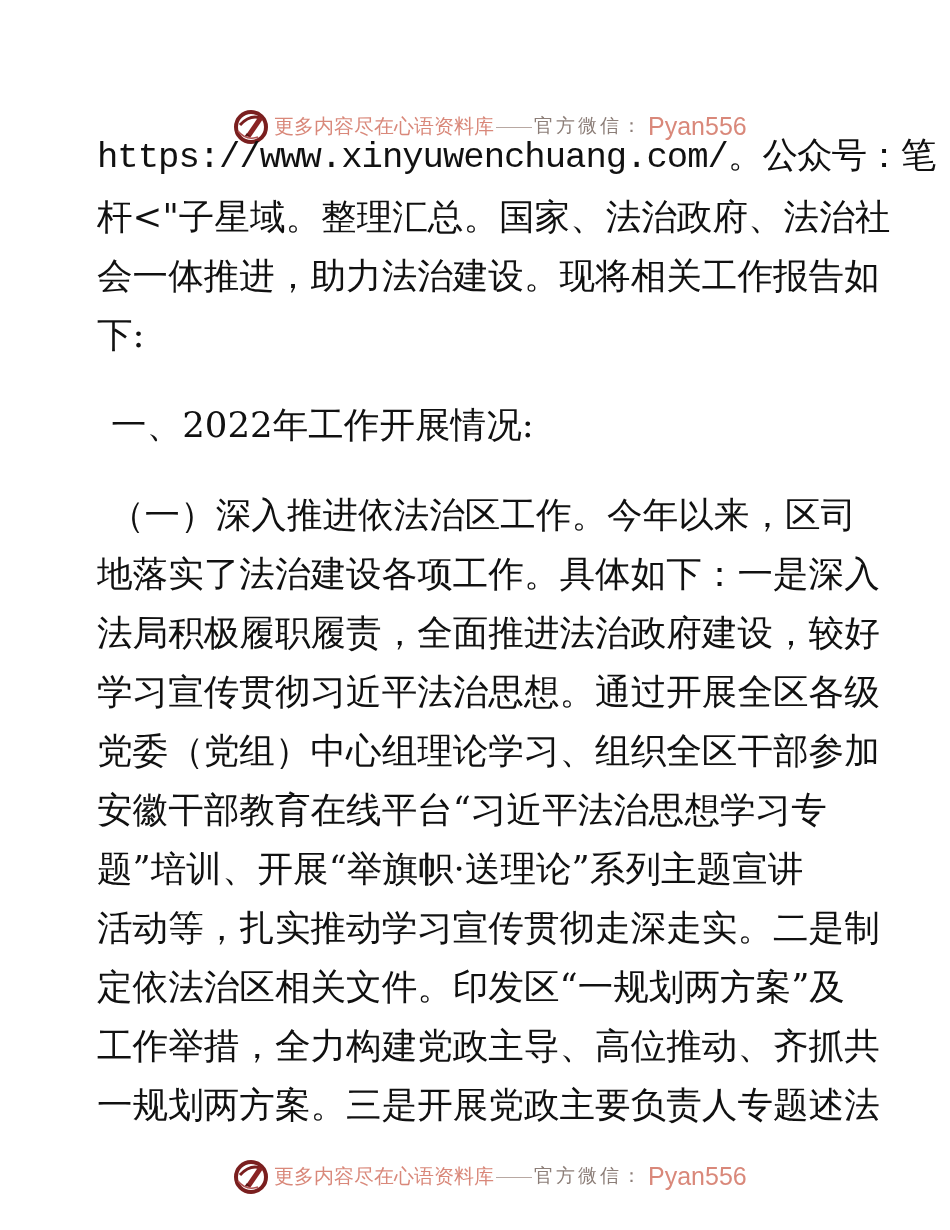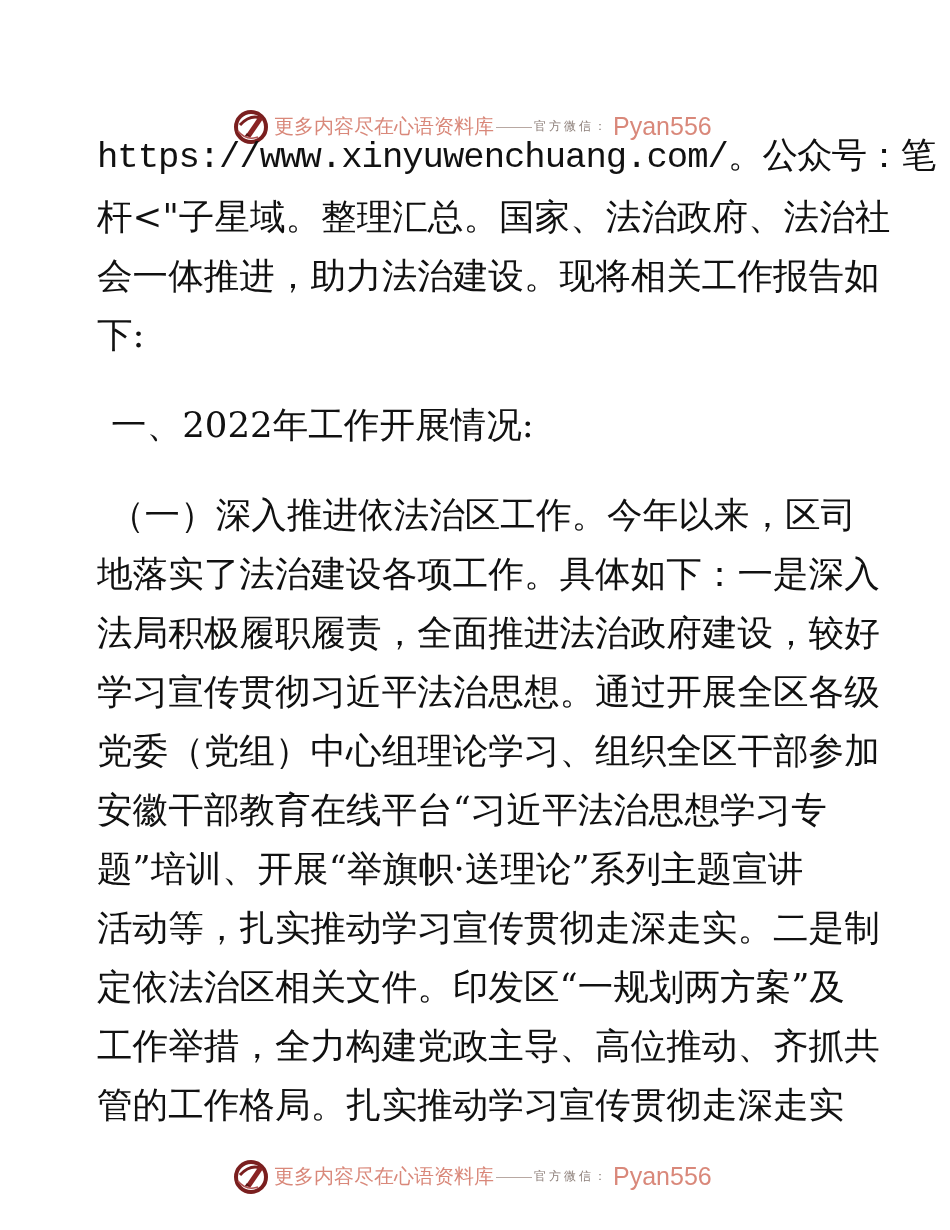--- a/index.html
+++ b/index.html
@@ -41,21 +41,21 @@
       display: inline-block;
       width: 36px;
       height: 1px;
       background: #b8a8a2;
       margin: 0 2px;
       position: relative;
       top: 1px;
     }
     .wm-text-sub {
       font-family: Liberation Sans, sans-serif;
-      font-size: 12px;
+      font-size: 19px;
       color: #8c7e78;
       letter-spacing: 3px;
     }
     .wm-id {
       font-family: "Liberation Sans", "DejaVu Sans", sans-serif;
       font-size: 25px;
       color: #d9887a;
       margin-left: 4px;
     }
     .content {
@@ -115,21 +115,21 @@
   <div class="line indent-2">（一）深入推进依法治区工作。今年以来，区司</div>
   <div class="line">地落实了法治建设各项工作。具体如下：一是深入</div>
   <div class="line">法局积极履职履责，全面推进法治政府建设，较好</div>
   <div class="line">学习宣传贯彻习近平法治思想。通过开展全区各级</div>
   <div class="line">党委（党组）中心组理论学习、组织全区干部参加</div>
   <div class="line">安徽干部教育在线平台“习近平法治思想学习专</div>
   <div class="line">题”培训、开展“举旗帜·送理论”系列主题宣讲</div>
   <div class="line">活动等，扎实推动学习宣传贯彻走深走实。二是制</div>
   <div class="line">定依法治区相关文件。印发区“一规划两方案”及</div>
   <div class="line">工作举措，全力构建党政主导、高位推动、齐抓共</div>
-  <div class="line">管的工作格局。扎实推动学习宣传贯彻走深走实</div>
+  <div class="line">一规划两方案。三是开展党政主要负责人专题述法</div>
 </div>
 
 <div class="watermark bottom">
   <span class="wm-logo">
     <svg width="38" height="38" viewBox="0 0 38 38">
       <circle cx="19" cy="20" r="15" fill="none" stroke="#7a1f1f" stroke-width="4"></circle>
       <path d="M8 18 Q19 6 31 12" fill="none" stroke="#7a1f1f" stroke-width="3"></path>
       <path d="M14 28 L27 9 L31 12 L18 31 Z" fill="#8a2424"></path>
       <path d="M12 30 L15 26 L18 29 Z" fill="#5a1414"></path>
       <path d="M6 24 Q14 34 26 30" fill="none" stroke="#b05050" stroke-width="1.5"></path>

